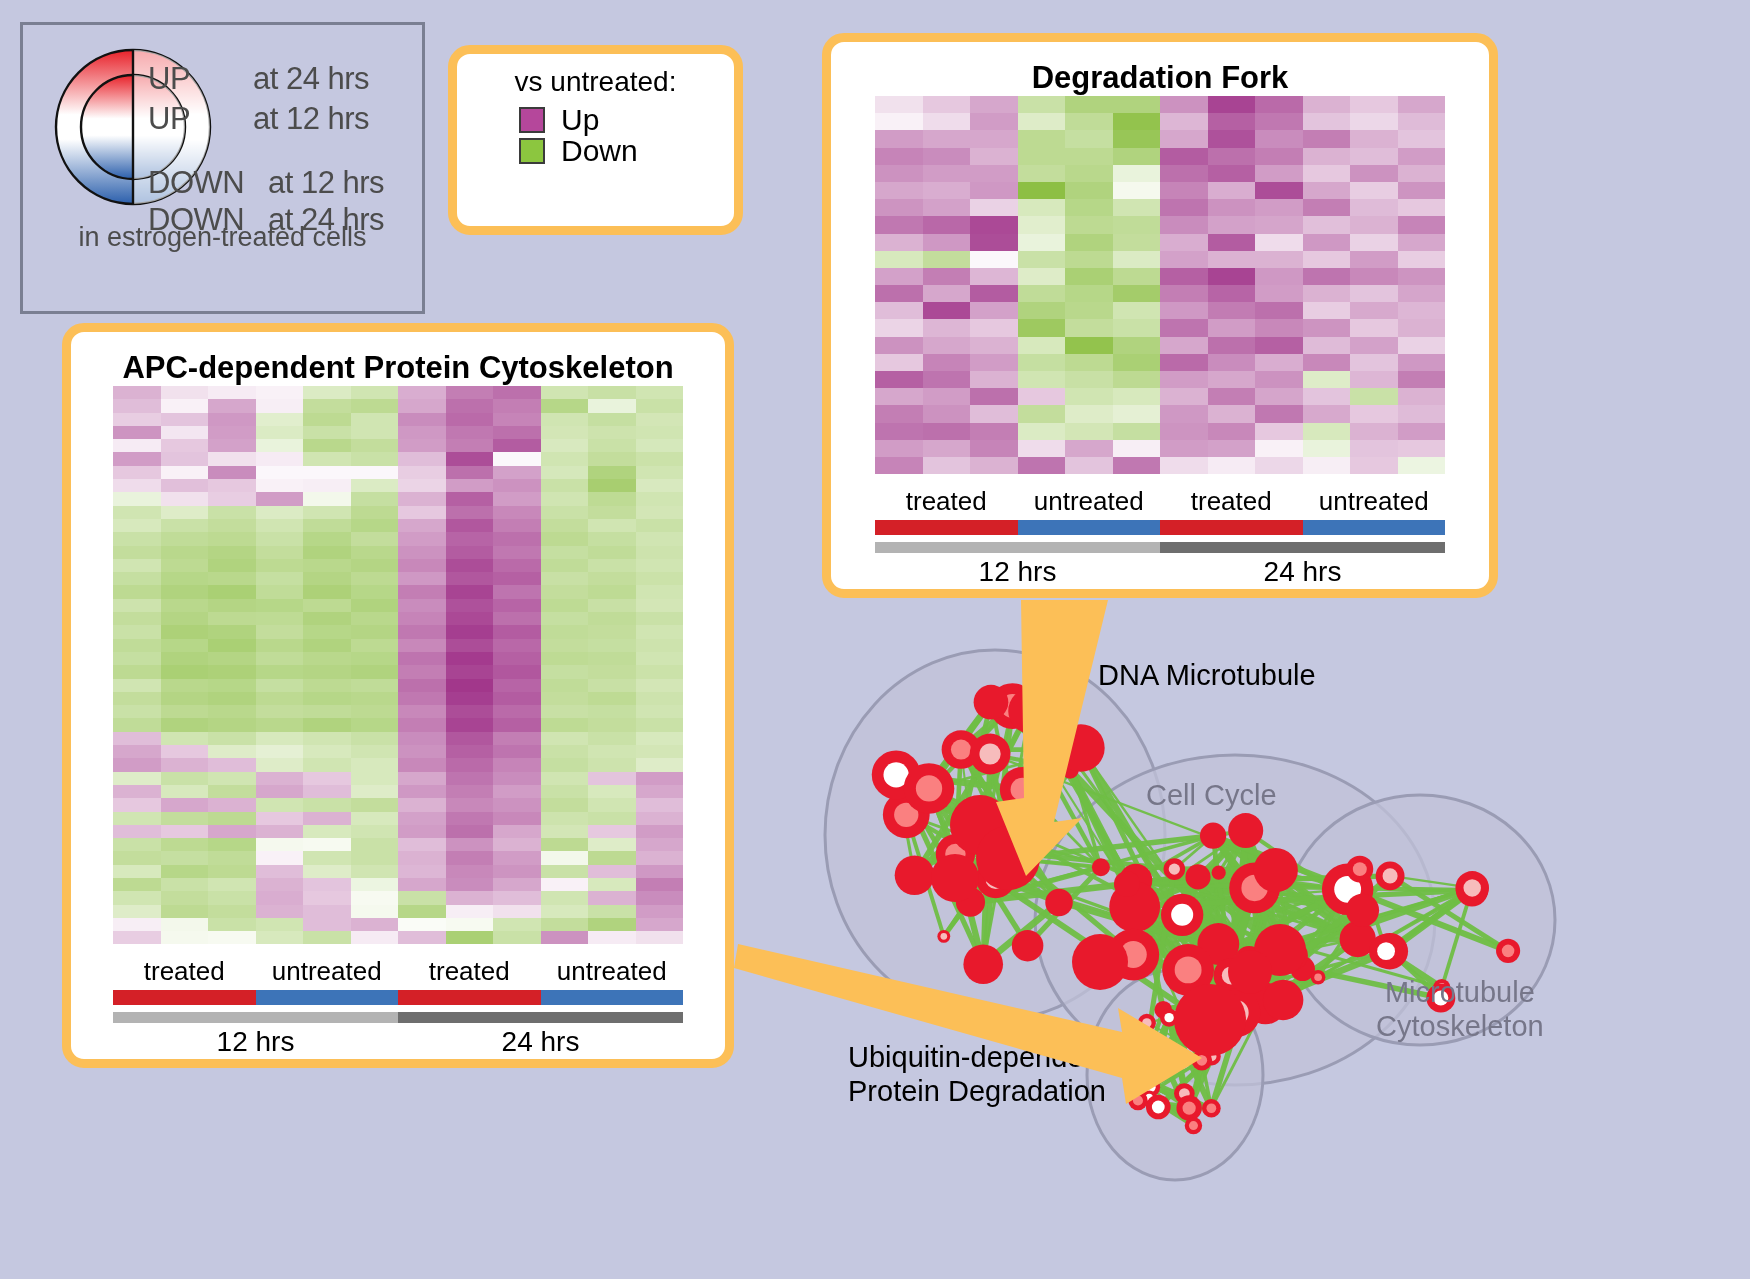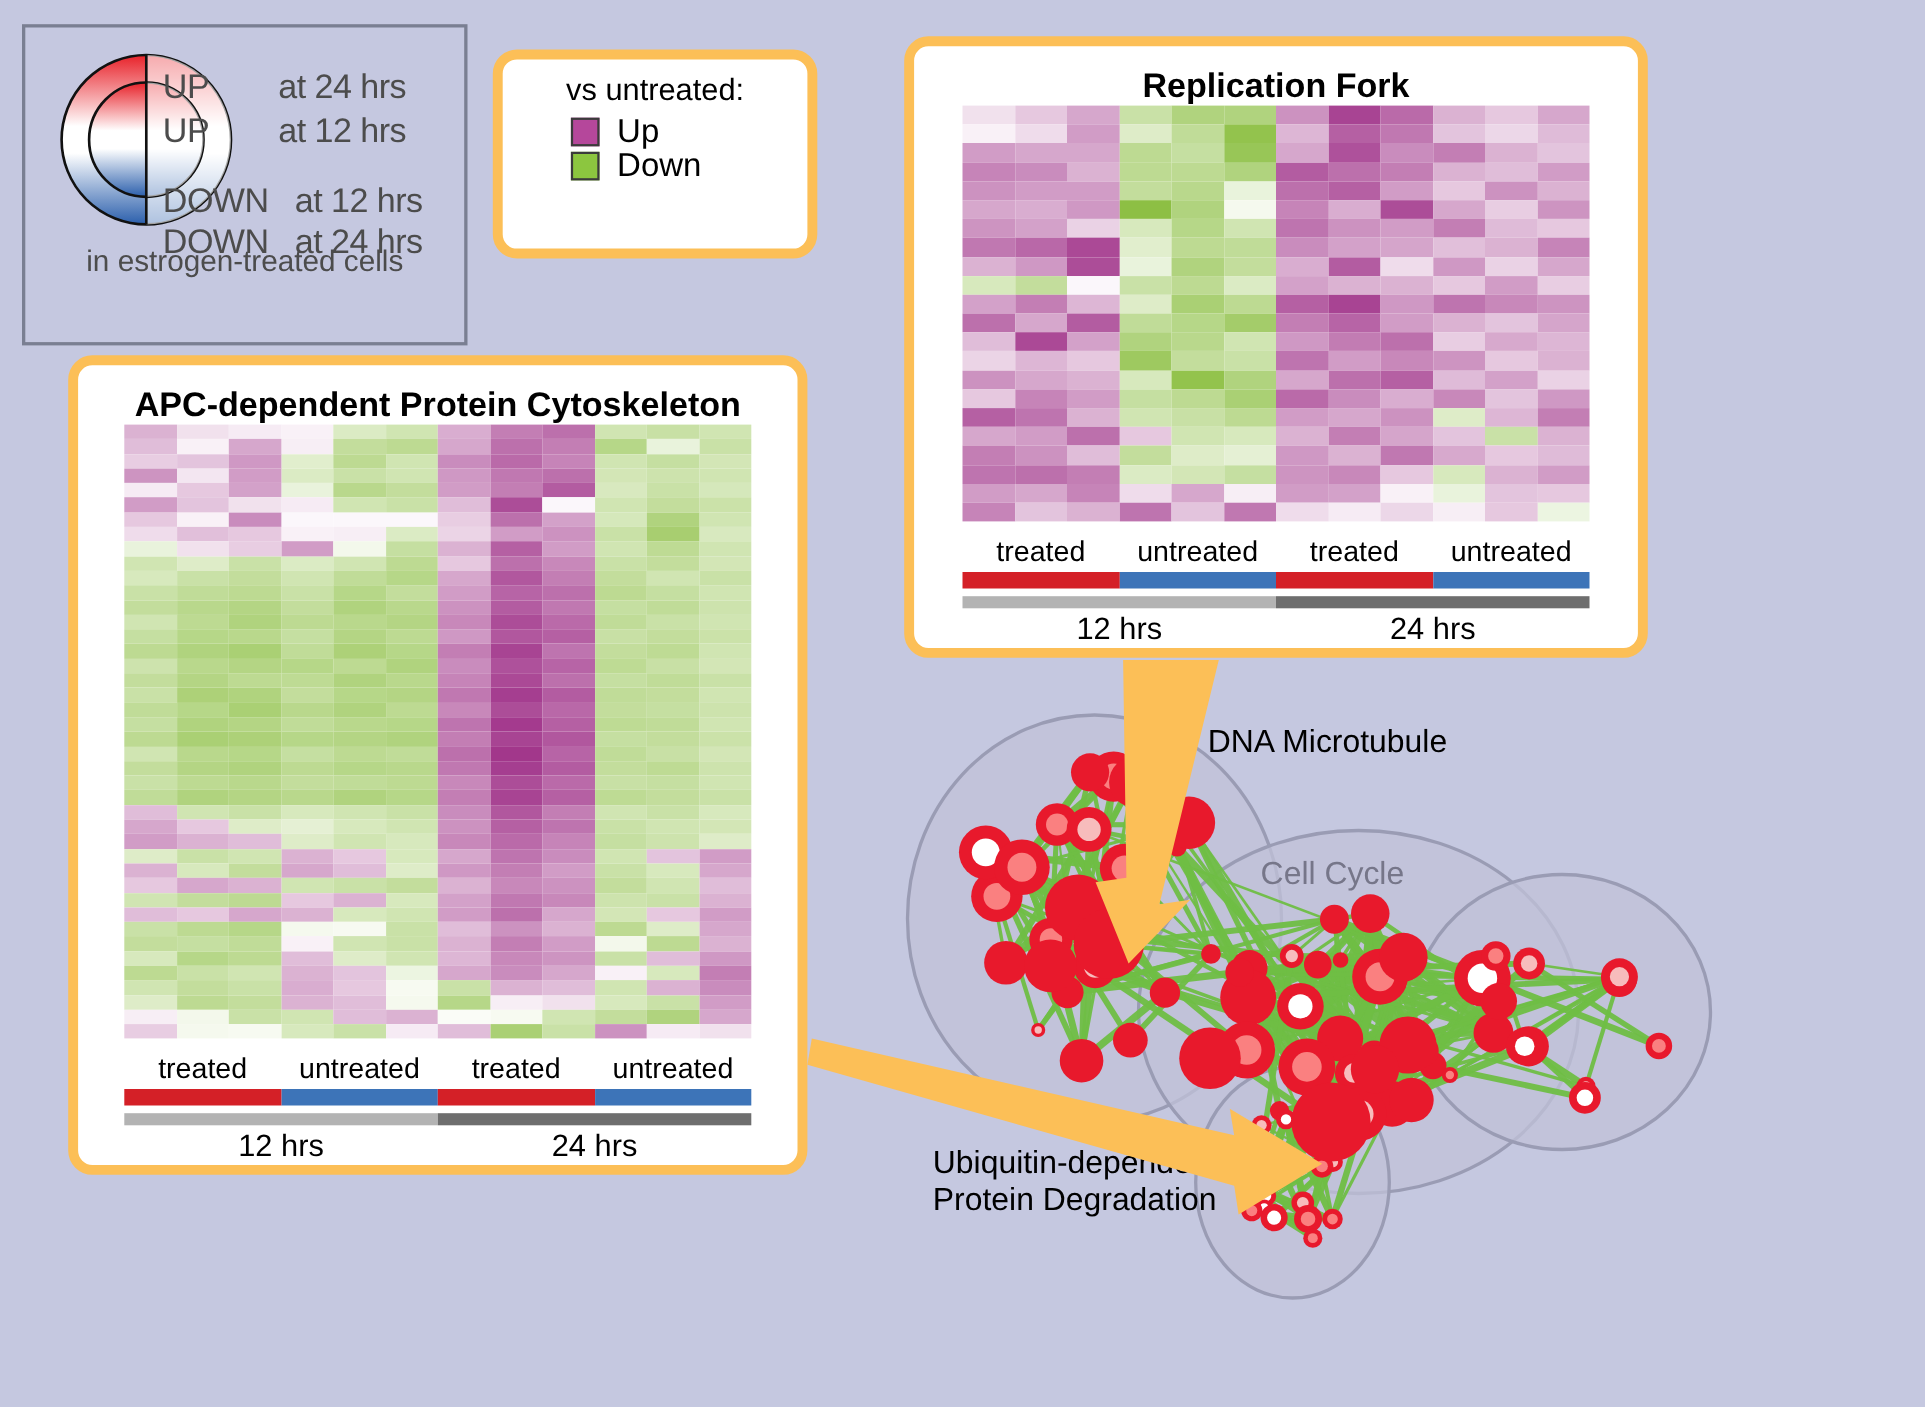--- a/index.html
+++ b/index.html
@@ -119,21 +119,21 @@
         <span class="legend-txt">Up</span>
       </div>
       <div class="legend-row">
         <span class="swatch" id="sw-down" style="background: rgb(140, 198, 63);"></span>
         <span class="legend-txt">Down</span>
       </div>
     </div>
   </div>
 
   <div class="card" id="replication-card">
-    <div class="panel-title">Replication Fork</div>
+    <div class="panel-title">Degradation Fork</div>
     <div class="heatmap" id="hm-rep" style="width: 570px; grid-template-columns: repeat(12, 1fr); grid-auto-rows: 17.2px;">
         <div class="hm-cell" style="background: rgb(241, 225, 237);"></div>
         <div class="hm-cell" style="background: rgb(230, 200, 223);"></div>
         <div class="hm-cell" style="background: rgb(214, 167, 204);"></div>
         <div class="hm-cell" style="background: rgb(201, 225, 167);"></div>
         <div class="hm-cell" style="background: rgb(176, 211, 126);"></div>
         <div class="hm-cell" style="background: rgb(176, 211, 126);"></div>
         <div class="hm-cell" style="background: rgb(204, 146, 192);"></div>
         <div class="hm-cell" style="background: rgb(168, 68, 147);"></div>
         <div class="hm-cell" style="background: rgb(186, 106, 169);"></div>
@@ -1582,20 +1582,22 @@
           <g>
             <circle cx="500" cy="330" r="26" fill="#e8192c"></circle>
           </g>
           <g>
             <circle cx="470" cy="352" r="22" fill="#e8192c"></circle>
           </g>
         </g>
     </svg>
     <div class="cluster-label" style="left:318px;top:38px;font-weight:normal;">DNA Microtubule</div>
     <div class="cluster-label" style="left:366px;top:158px;color:#767689;">Cell Cycle</div>
+    <div class="cluster-label" style="left:596px;top:355px;color:#767689;text-align:center;">Microtubule
+Cytoskeleton</div>
     <div class="cluster-label" style="left:68px;top:420px;">Ubiquitin-dependent
 Protein Degradation</div>
   </div>
 
   <svg class="ovl">
     <polygon points="1021,600 1108,600 1054,822 1082,818 1026,876 996,802 1024,798" fill="#fcbf57"></polygon>
     <polygon points="738,944 1122,1032 1118,1008 1202,1058 1126,1104 1122,1078 734,968" fill="#fcbf57"></polygon>
   </svg>
 
 </div>

